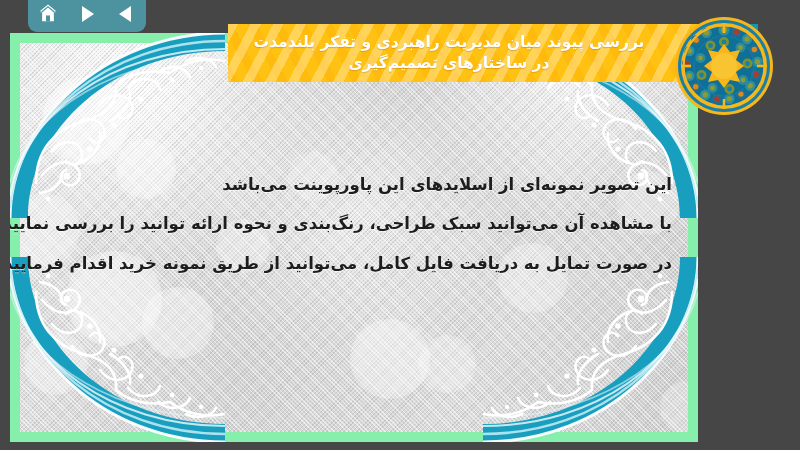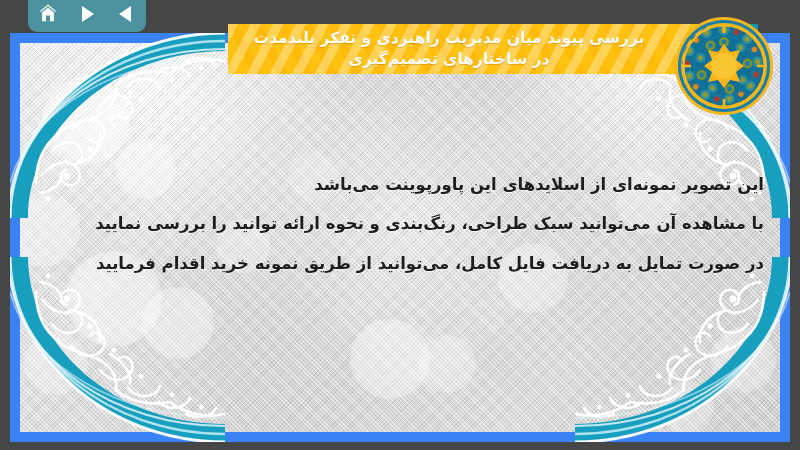--- a/index.html
+++ b/index.html
@@ -50,23 +50,23 @@
     border: none;
     padding: 0;
   }
   .nav-btn svg { display: block; }
 
   
   #slide {
     position: absolute;
     left: 10px;
     top: 33px;
-    width: 780px;
+    width: 688px;
     height: 409px;
-    background: #3b82f6;
+    background: #86efac;
     overflow: hidden;
     z-index: 10;
   }
 
   
   #slide-inner {
     position: absolute;
     left: 10px;
     top: 10px;
     right: 10px;
@@ -109,21 +109,21 @@
   #corner-tr { right: 0; top: 0;    transform: scaleX(-1); }
   #corner-bl { left: 0;  bottom: 0; transform: scaleY(-1); }
   #corner-br { right: 0; bottom: 0; transform: scale(-1,-1); }
 
   
   #title-band {
     position: absolute;
     left: 228px;
     top: 24px;
     width: 530px;
-    height: 50px;
+    height: 58px;
     z-index: 30;
     display: flex;
     align-items: stretch;
   }
   #title-cap {
     width: 48px;
     background: #1397ae;
     clip-path: polygon(14px 0, 100% 0, 100% 100%, 14px 100%, 0 50%);
   }
   #title-plate {

